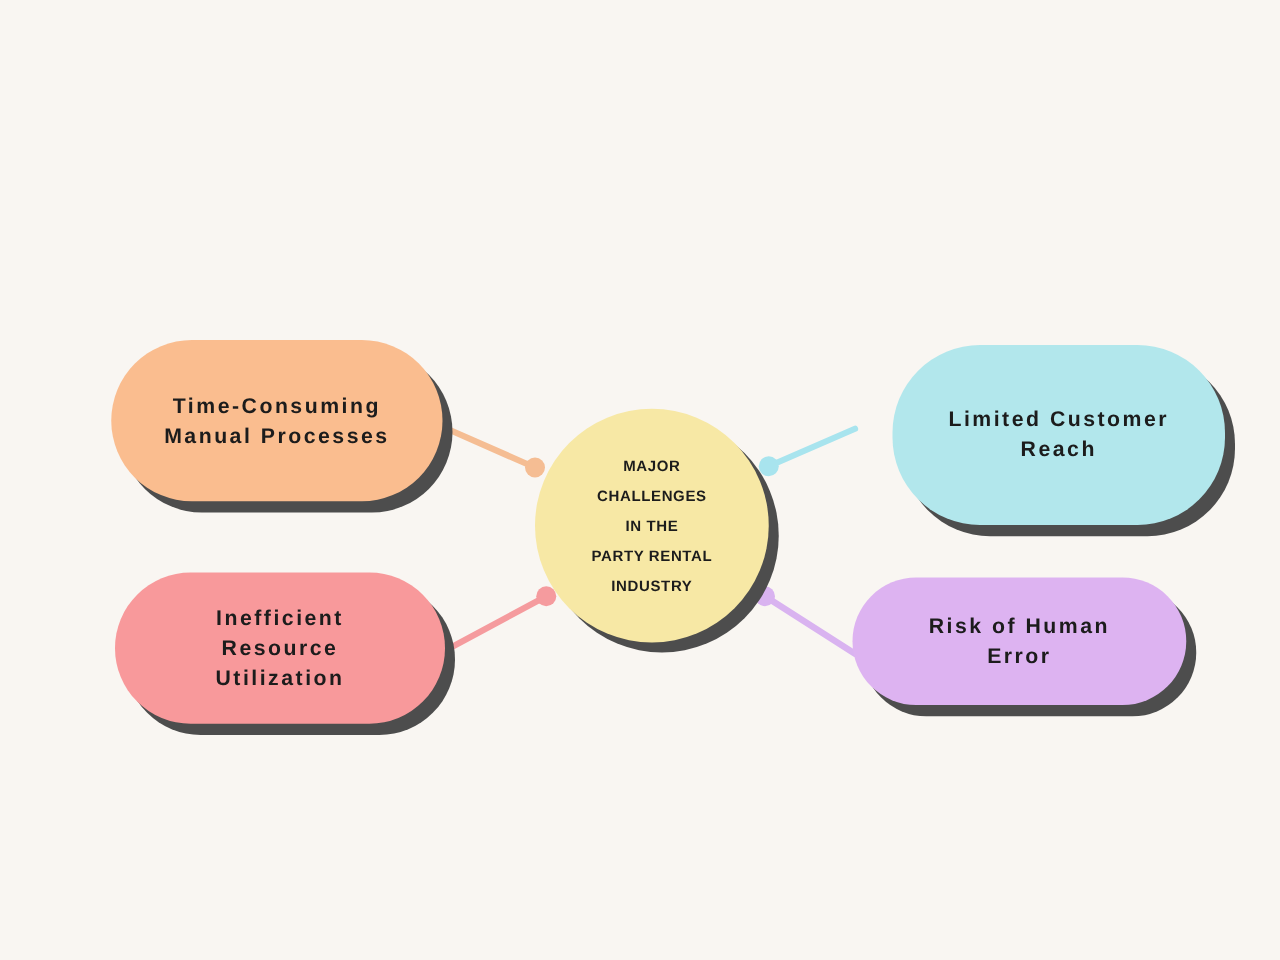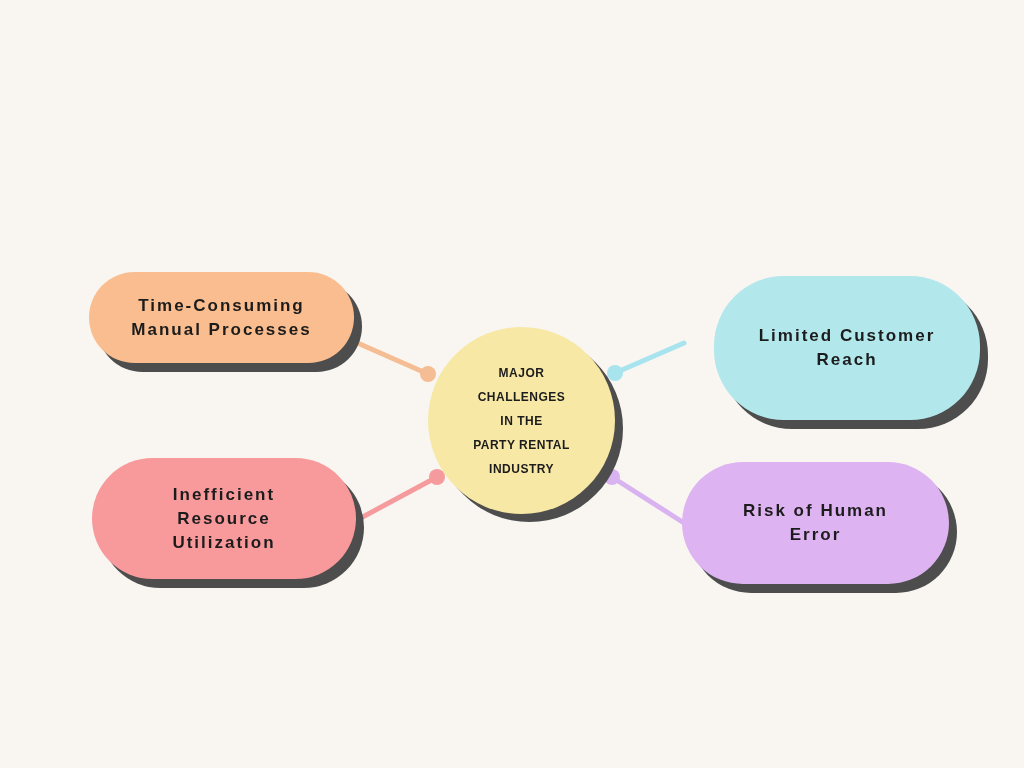--- a/index.html
+++ b/index.html
@@ -42,24 +42,24 @@
   }
 
   .center-circle {
     border-radius: 50%;
     box-shadow: 8px 8px 0 var(--shadow-color, #4D4D4D);
     font-size: 12px;
     line-height: 24px;
     letter-spacing: 0.5px;
   }
 
-  .node-time-consuming { left: 89px;  top: 272px; width: 265px; height: 91px; }
+  .node-time-consuming { left: 89px;  top: 272px; width: 265px; height: 129px; }
   .node-limited-reach  { left: 714px; top: 276px; width: 266px; height: 144px; }
   .node-inefficient    { left: 92px;  top: 458px; width: 264px; height: 121px; align-items: center; }
-  .node-risk-error     { left: 682px; top: 462px; width: 267px; height: 122px; }
+  .node-risk-error     { left: 682px; top: 462px; width: 267px; height: 102px; }
   .node-center         { left: 428px; top: 327px; width: 187px; height: 187px; }
 </style>
 </head>
 <body>
 
 <div class="canvas" style="background: rgb(249, 246, 242); --shadow-color: #4D4D4D; --text-color: #1C1C1C;">
 
   <svg class="connector-layer" width="1024" height="768" viewBox="0 0 1024 768">
     <line class="connector-line" x1="353" y1="341" x2="428" y2="374" stroke="#F5BD93"></line>
     <circle cx="428" cy="374" r="8" fill="#F5BD93"></circle>

